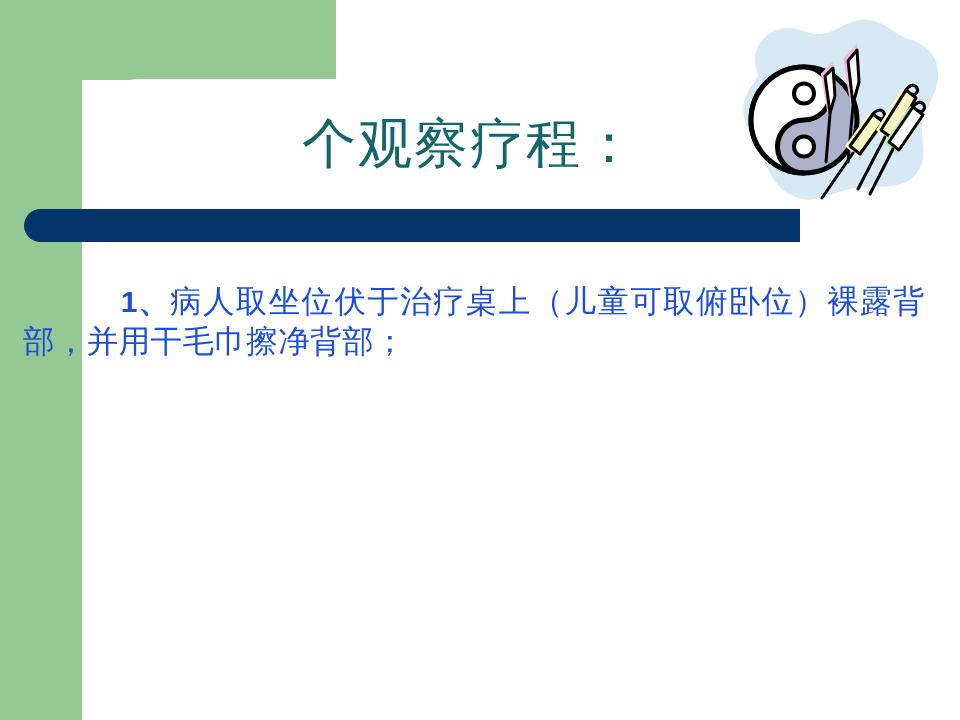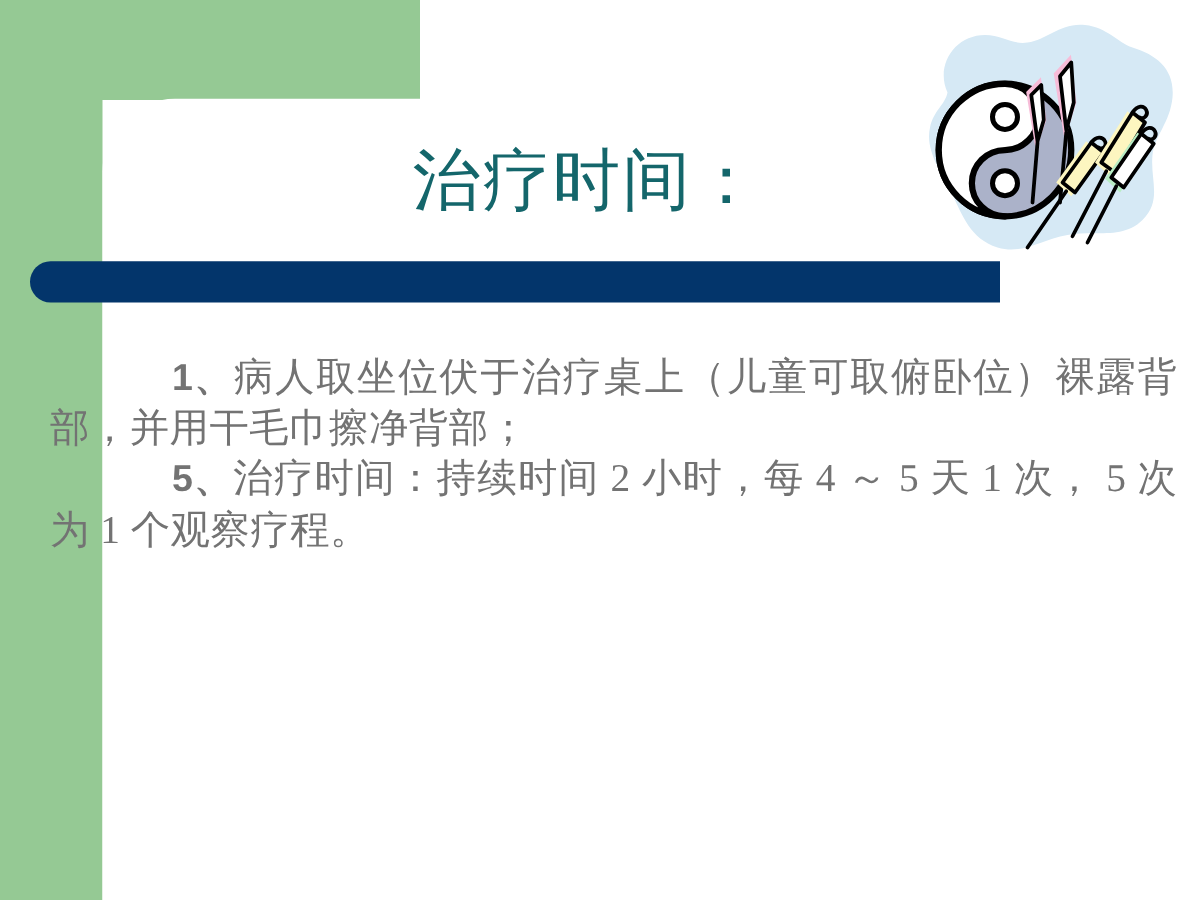--- a/index.html
+++ b/index.html
@@ -79,24 +79,24 @@
     font-size: 54px;
     line-height: 1.04;
     font-weight: normal;
     letter-spacing: 2px;
     white-space: nowrap;
   }
 
   
   .body-block {
     position: absolute;
-    left: 40px;
+    left: 23px;
     top: 282px;
     width: 902px;
-    color: #737373;
+    color: #1d4ed8;
     font-family: "Liberation Serif", "DejaVu Serif", serif;
     font-size: 31.5px;
     line-height: 40px;
     letter-spacing: 0.4px;
   }
   .para {
     margin: 0;
     text-indent: 3.1em;
     text-align: justify;
     text-justify: inter-character;
@@ -162,20 +162,19 @@
 
       <g>
         <path d="M158 131 L184 94 L196 105 L170 142 Z" fill="#b8edc4"></path>
         <path d="M163 130 L187 95 L197 103 L173 138 Z" fill="#ffffff" stroke="#000000" stroke-width="3" stroke-linejoin="round"></path>
         <path d="M187 95 C191 89 196 89 198 93 C200 97 196 101 193 99" fill="none" stroke="#000000" stroke-width="3" stroke-linecap="round"></path>
         <path d="M167 137 L144 182" stroke="#000000" stroke-width="3" fill="none" stroke-linecap="round"></path>
       </g>
     </svg>
   </div>
 
-  <div class="title">治疗时间：</div>
+  <div class="title">个观察疗程：</div>
 
   <div class="body-block">
     <p class="para"><span class="num">1、</span><span>病人取坐位伏于治疗桌上（儿童可取俯卧位）裸露背部，并用干毛巾擦净背部；</span></p>
-    <p class="para"><span class="num">5、</span><span>治疗时间：持续时间 2 小时，每 4 ～ 5 天 1 次， 5 次为 1 个观察疗程。</span></p>
   </div>
 
 </div>
 
 </body></html>

